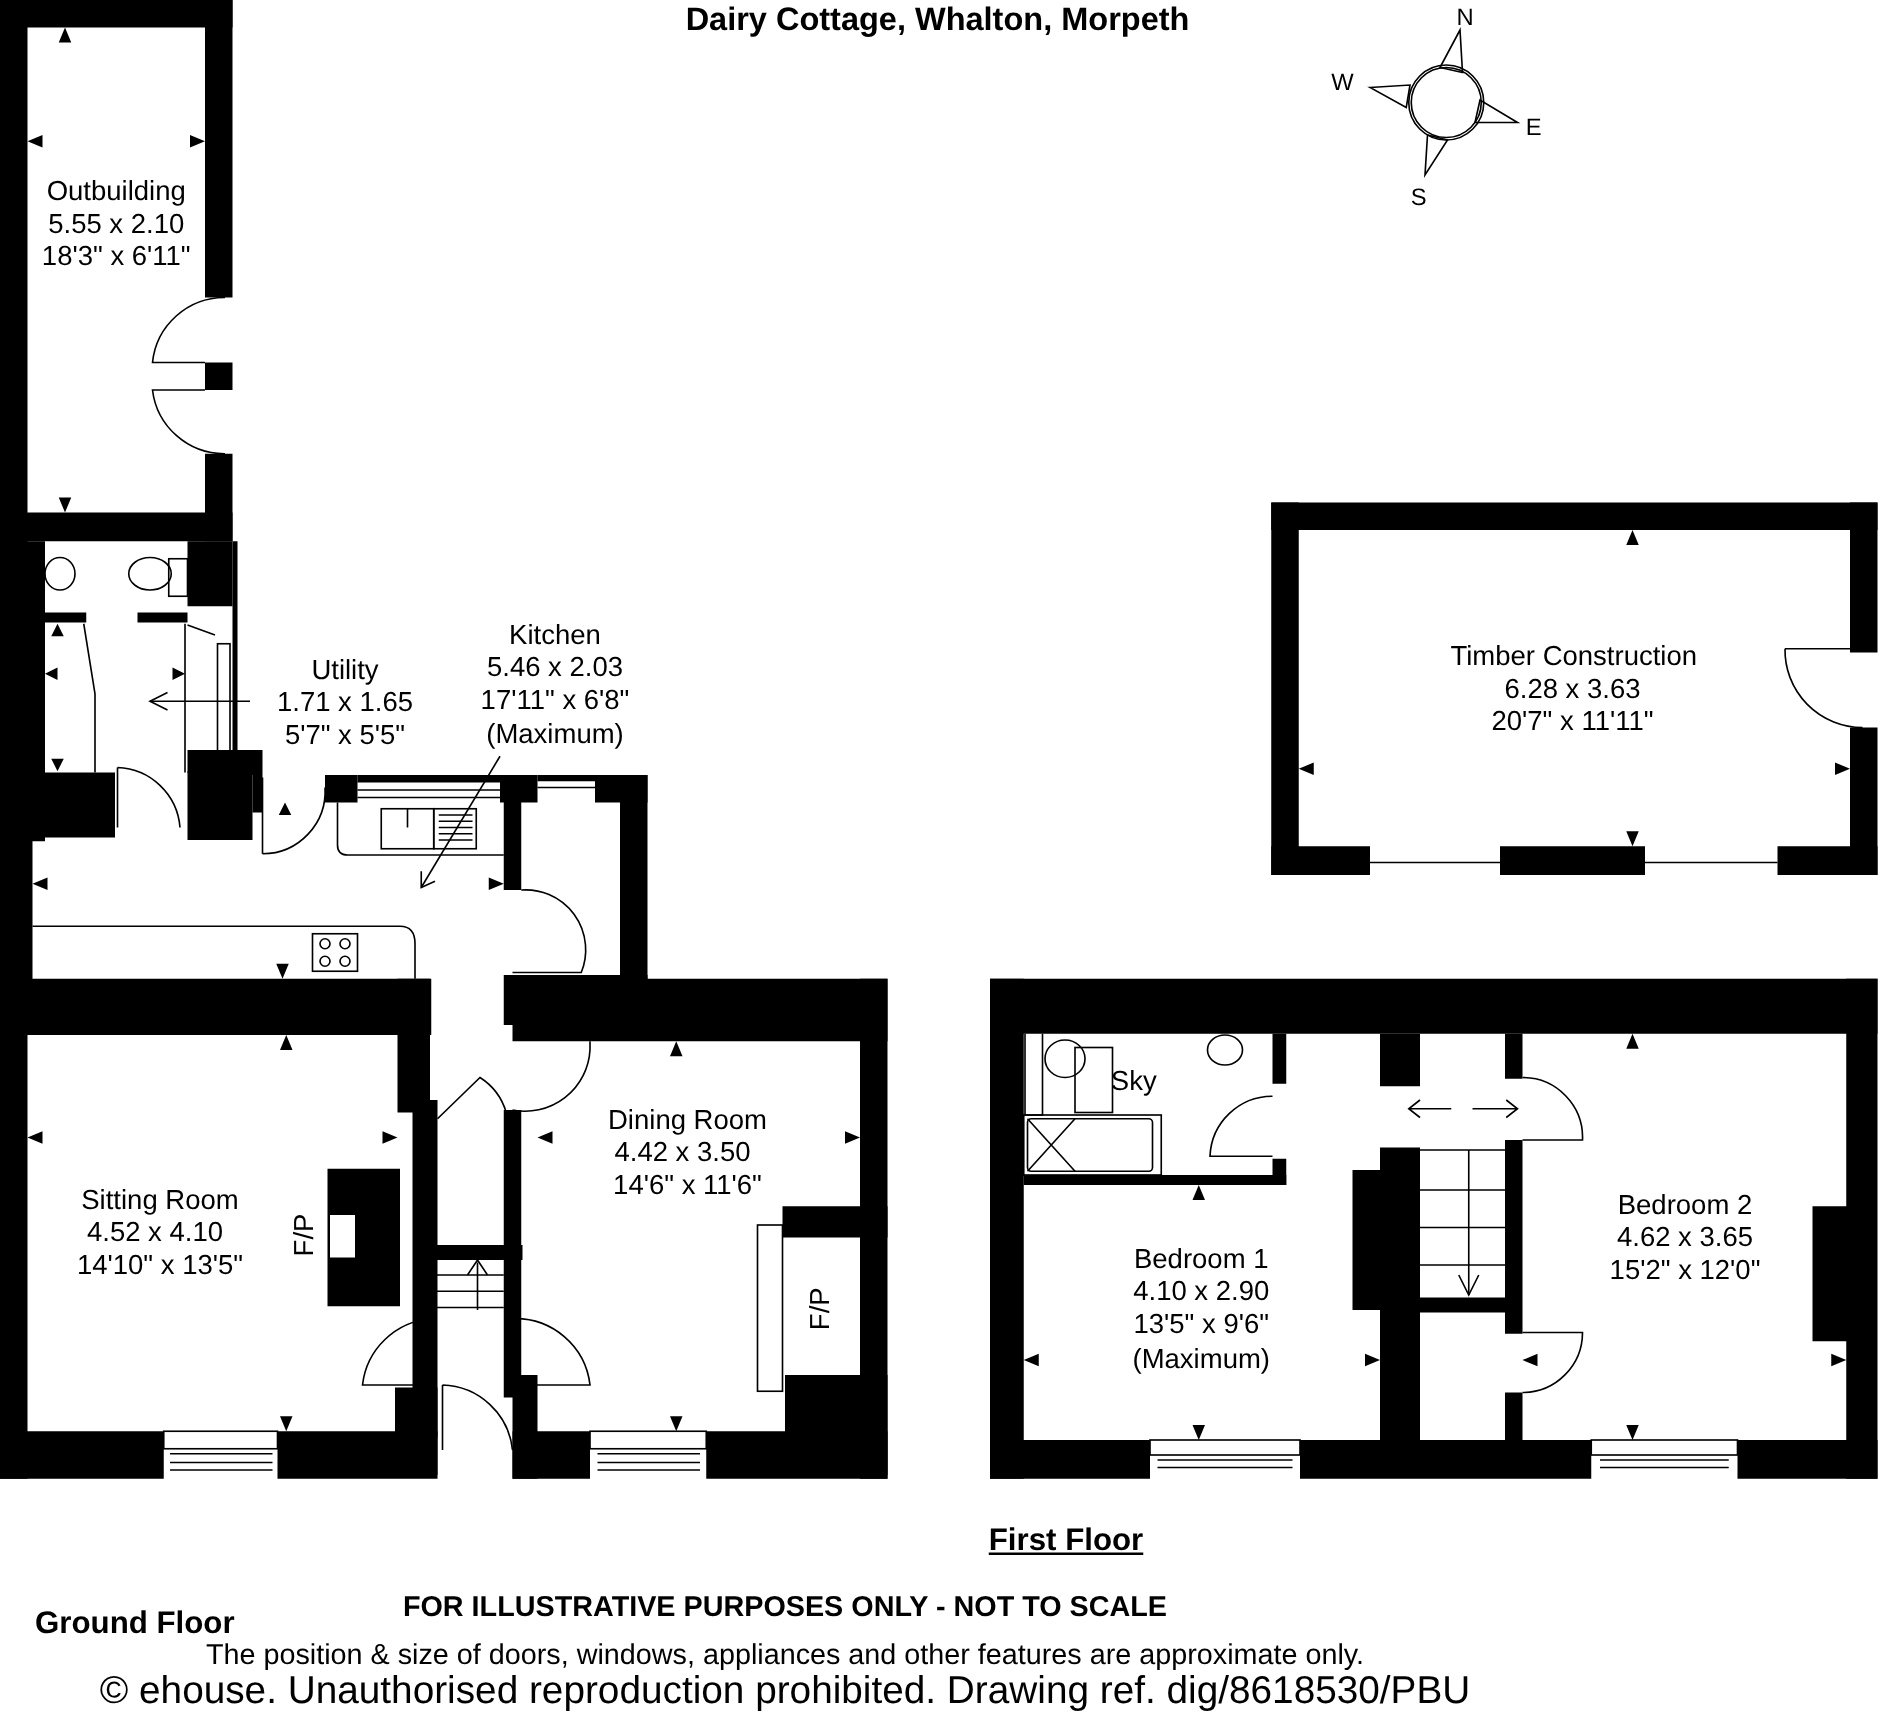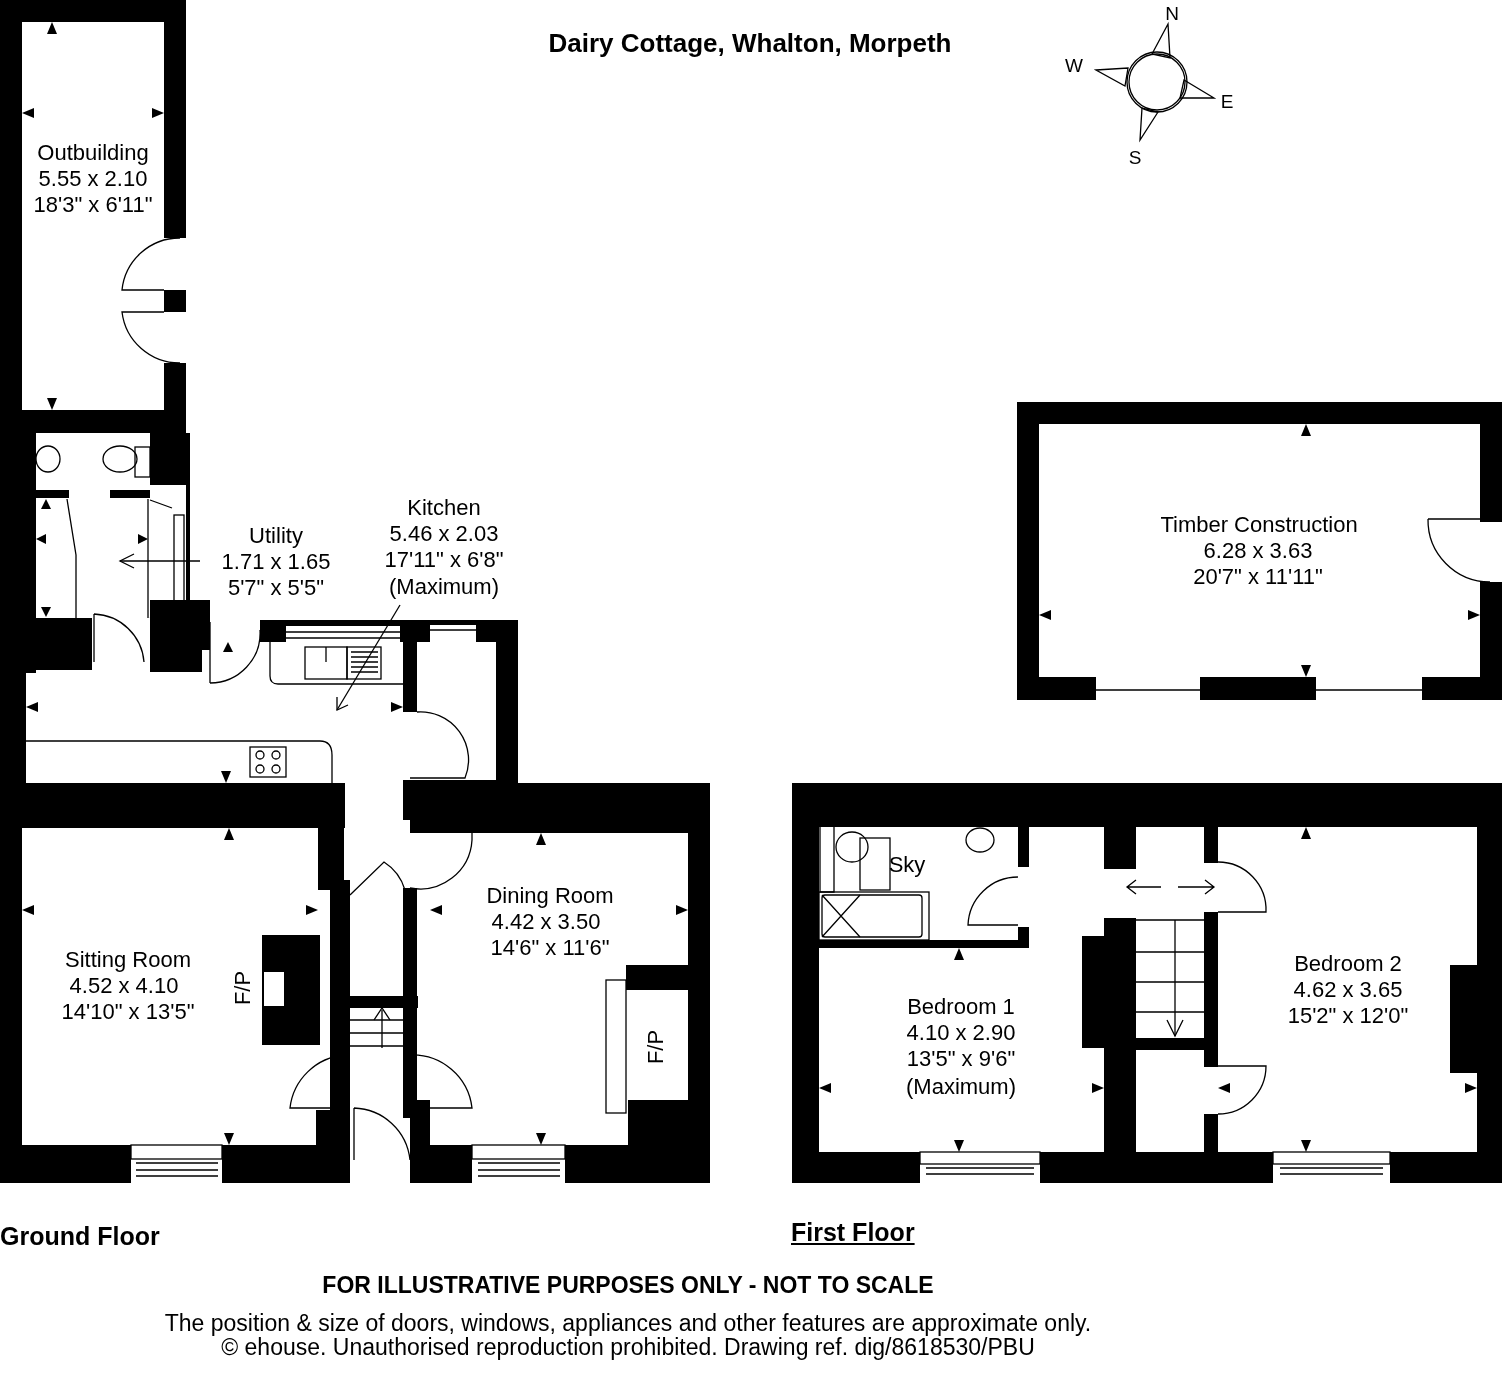--- a/index.html
+++ b/index.html
@@ -1,29 +1,29 @@
 <!DOCTYPE html>
 <html><head>
 <meta charset="utf-8">
 <style>
   html, body { margin:0; padding:0; background:#ffffff; }
   body { width:1504px; height:1376px; position:relative; overflow:hidden;
          font-family:"Liberation Sans", "DejaVu Sans", sans-serif; color:#000; }
   .header { position:absolute; left:450px; top:0; width:600px; text-align:center;
             font-weight:bold; font-size:26px; line-height:31px; }
-  .header div { white-space:nowrap;margin-top:28px; }
+  .header div { white-space:nowrap; }
   svg.plan { position:absolute; left:0; top:0; }
   .wall { fill:#000; }
   .thin { fill:none; stroke:#000; stroke-width:1.3; }
   .lbl { font-family:"Liberation Sans", sans-serif; font-size:22px; fill:#000; text-anchor:middle; }
   .floor-label { position:absolute; font-weight:bold; font-size:25px; white-space:nowrap; }
   .footer { position:absolute; left:0; width:1256px; text-align:center; white-space:nowrap; }
   .f1 { top:1272px; font-weight:bold; font-size:23px; }
   .f2 { top:1310px; font-size:23px; }
-  .f3 { top:1334px; font-size:23px; }
+  .f3 { top:1334px; font-size:31px; }
 </style>
 </head>
 <body>
 
 <div class="header">
   <div>Dairy Cottage, Whalton, Morpeth</div>
 </div>
 
 <svg class="plan" width="1504" height="1376" viewBox="0 0 1504 1376">
 
@@ -276,18 +276,18 @@
     <text x="961" y="1066" class="lbl">13'5" x 9'6"</text>
     <text x="961" y="1094" class="lbl">(Maximum)</text>
   </g>
   <g>
     <text x="1348" y="971" class="lbl">Bedroom 2</text>
     <text x="1348" y="997" class="lbl">4.62 x 3.65</text>
     <text x="1348" y="1023" class="lbl">15'2" x 12'0"</text>
   </g>
 </svg>
 
-<div class="floor-label" style="left:0;top:1222px;">Ground Floor</div>
+<div class="floor-label" style="left:0;top:1284px;padding-left:28px;">Ground Floor</div>
 <div class="floor-label" style="left:791px;top:1218px;text-decoration:underline;">First Floor</div>
 
 <div class="footer f1">FOR ILLUSTRATIVE PURPOSES ONLY - NOT TO SCALE</div>
 <div class="footer f2">The position &amp; size of doors, windows, appliances and other features are approximate only.</div>
 <div class="footer f3">© ehouse. Unauthorised reproduction prohibited. Drawing ref. dig/8618530/PBU</div>
 
 </body></html>

